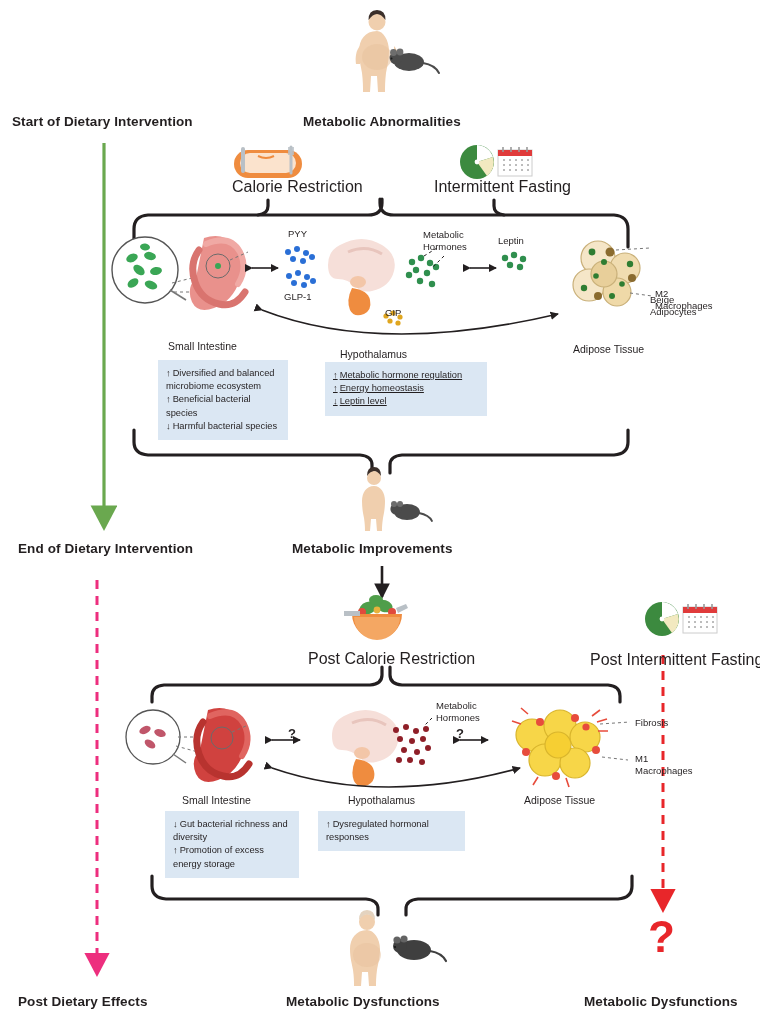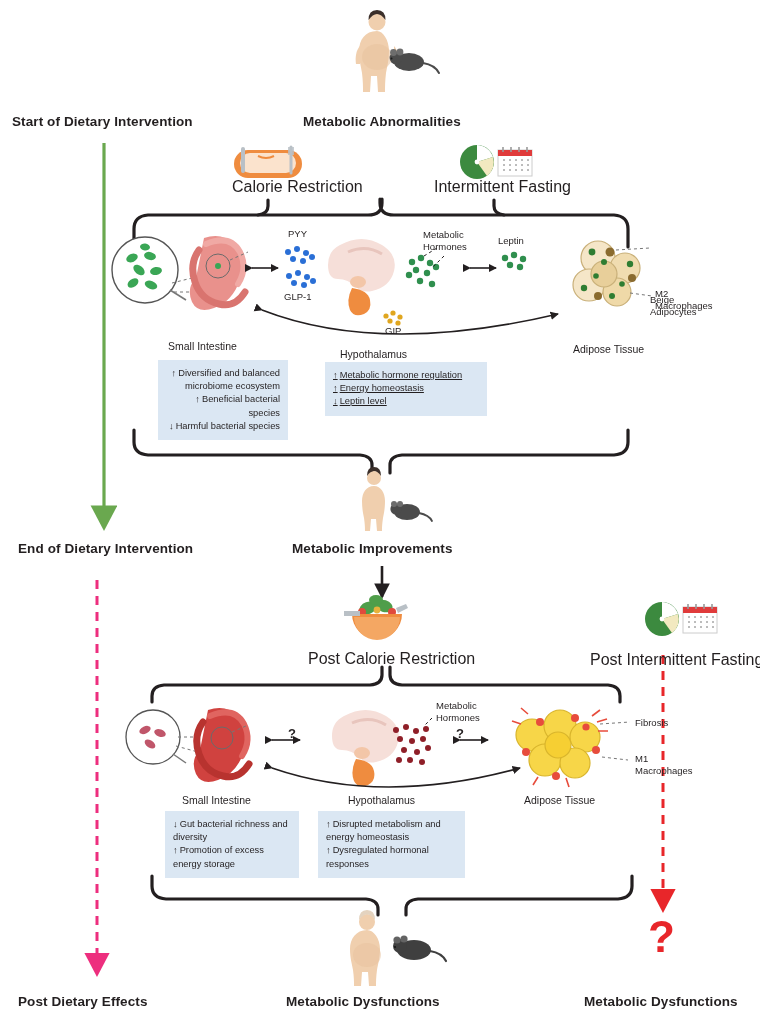--- a/index.html
+++ b/index.html
@@ -379,40 +379,40 @@
   </svg>
 
   <div class="abs hdr" style="left:12px; top:114px;">Start of Dietary Intervention</div>
   <div class="abs hdr" style="left:303px; top:114px;">Metabolic Abnormalities</div>
 
   <div class="abs mid-label" style="left:232px; top:178px;">Calorie Restriction</div>
   <div class="abs mid-label" style="left:434px; top:178px;">Intermittent Fasting</div>
 
   <div class="abs hormone-lbl" style="left:288px; top:228px;">PYY</div>
   <div class="abs hormone-lbl" style="left:284px; top:291px;">GLP-1</div>
-  <div class="abs hormone-lbl" style="left:385px; top:325px;">GIP</div>
+  <div class="abs hormone-lbl" style="left:385px; top:307px;">GIP</div>
   <div class="abs hormone-lbl" style="left:498px; top:235px;">Leptin</div>
   <div class="abs hormone-lbl" style="left:423px; top:229px; line-height:11.5px;">
     <div>Metabolic</div>
     <div>Hormones</div>
   </div>
   <div class="abs small-lbl" style="left:650px; top:249px; line-height:11.5px;margin-top:45px;">
     <div>Beige</div>
     <div>Adipocytes</div>
   </div>
   <div class="abs small-lbl" style="left:655px; top:288px; line-height:11.5px;">
     <div>M2</div>
     <div>Macrophages</div>
   </div>
 
   <div class="abs organ-label" style="left:168px; top:340px;">Small Intestine</div>
   <div class="abs organ-label" style="left:340px; top:348px;">Hypothalamus</div>
   <div class="abs organ-label" style="left:573px; top:343px;">Adipose Tissue</div>
 
-  <div class="abs infobox" style="left:158px; top:360px; width:130px;text-align:right;">
+  <div class="abs infobox" style="left:158px; top:360px; width:130px;">
     <div class="arrowup wrap">Diversified and balanced microbiome ecosystem</div>
     <div class="arrowup wrap">Beneficial bacterial species</div>
     <div class="arrowdn wrap">Harmful bacterial species</div>
   </div>
   <div class="abs infobox" style="left:325px; top:362px; width:162px;text-decoration:underline;">
     <div class="arrowup wrap">Metabolic hormone regulation</div>
     <div class="arrowup wrap">Energy homeostasis</div>
     <div class="arrowdn wrap">Leptin level</div>
   </div>
 
@@ -436,21 +436,20 @@
 
   <div class="abs organ-label" style="left:182px; top:794px;">Small Intestine</div>
   <div class="abs organ-label" style="left:348px; top:794px;">Hypothalamus</div>
   <div class="abs organ-label" style="left:524px; top:794px;">Adipose Tissue</div>
 
   <div class="abs infobox" style="left:165px; top:811px; width:134px;">
     <div class="arrowdn wrap">Gut bacterial richness and diversity</div>
     <div class="arrowup wrap">Promotion of excess energy storage</div>
   </div>
   <div class="abs infobox" style="left:318px; top:811px; width:147px;">
-    <div class="arrowup wrap">Disrupted metabolism and energy homeostasis</div>
     <div class="arrowup wrap">Dysregulated hormonal responses</div>
   </div>
 
   <div class="abs" style="left:648px; top:915px; font-size:44px; font-weight:bold; color:#e8262a; line-height:44px;">?</div>
 
   <div class="abs hdr" style="left:18px; top:994px;">Post Dietary Effects</div>
   <div class="abs hdr" style="left:286px; top:994px;">Metabolic Dysfunctions</div>
   <div class="abs hdr" style="left:584px; top:994px;">Metabolic Dysfunctions</div>
 
 </div>

